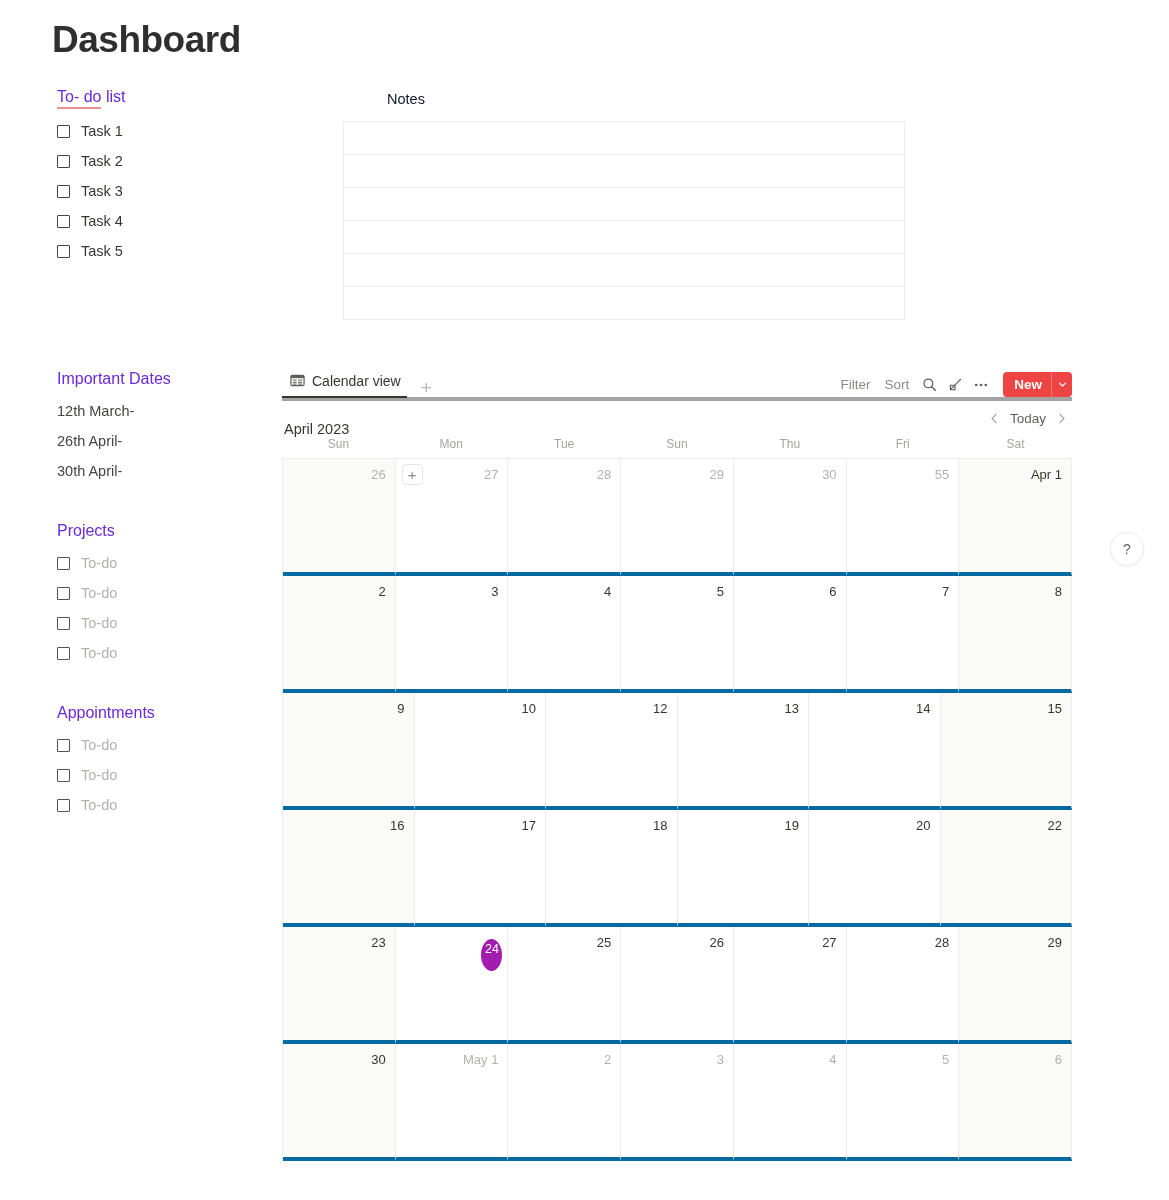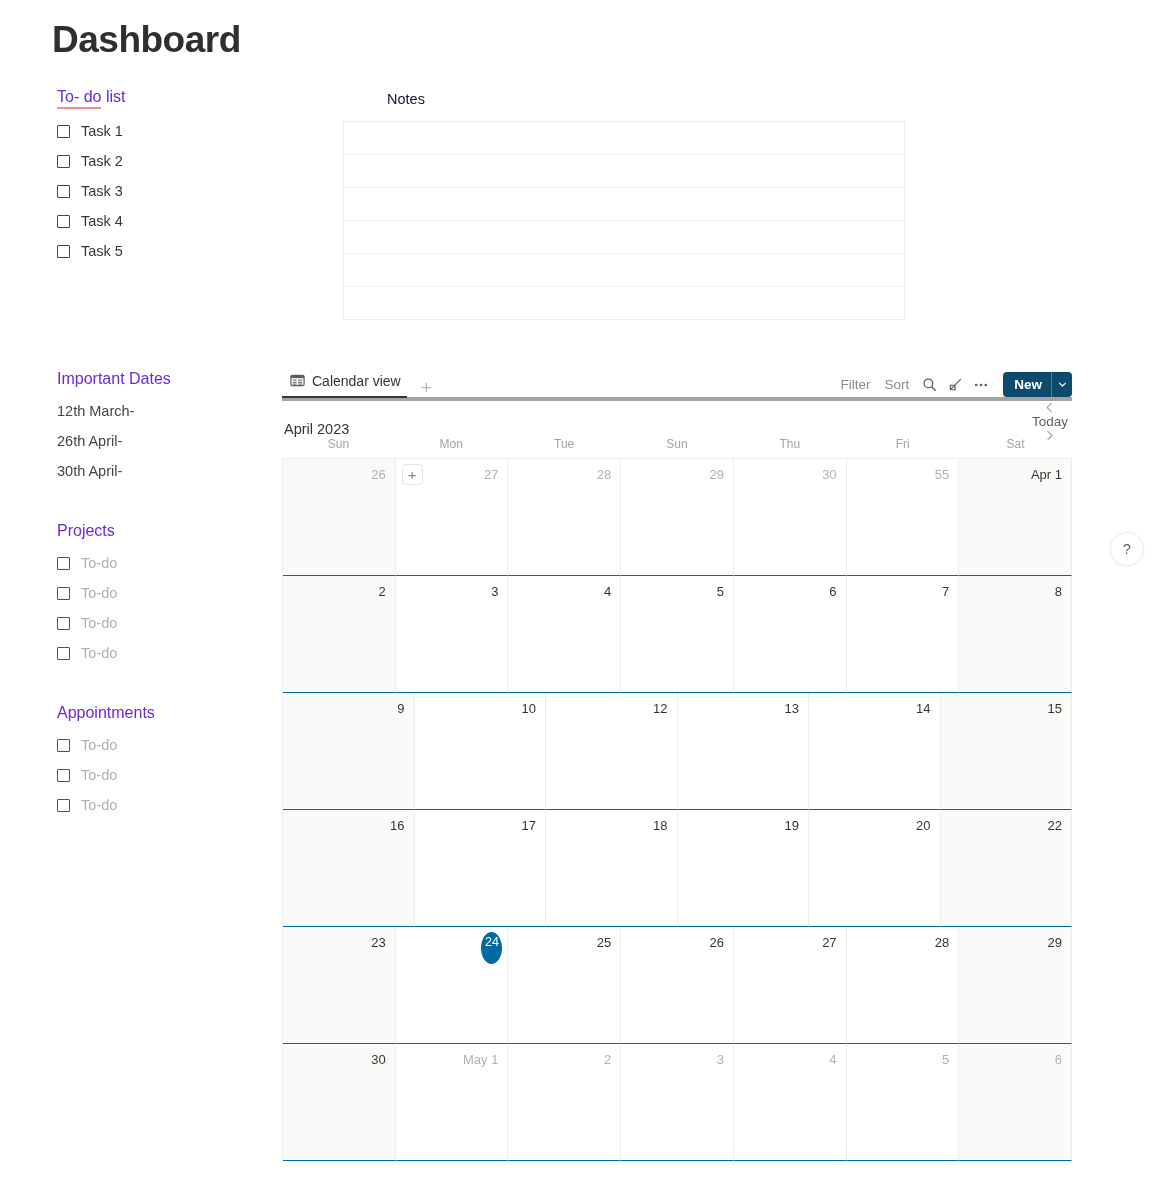--- a/index.html
+++ b/index.html
@@ -166,21 +166,21 @@
   .tb-icon {
     width: 26px; height: 26px;
     display: flex; align-items: center; justify-content: center;
     color: #60605c;
     cursor: pointer;
   }
   #new-button {
     display: flex;
     align-items: stretch;
     height: 25px;
-    background: #0c4a6e;
+    background: #ef4444;
     border-radius: 4px;
     margin-left: 9px;
     overflow: hidden;
     cursor: pointer;
   }
   #new-button-label {
     color: #fff;
     font-size: 13.5px;
     font-weight: bold;
     padding: 0 9px 0 11px;
@@ -206,21 +206,20 @@
     padding-left: 2px;
     font-weight: normal;
     margin-top: 20px;
   }
   #cal-nav {
     position: absolute;
     right: 0; top: 0;
     height: 35px;
     display: flex;
     align-items: center;
-    flex-direction: column;
   }
   .nav-arrow {
     width: 22px; height: 24px;
     display: flex; align-items: center; justify-content: center;
     color: #a5a4a0;
     cursor: pointer;
   }
   #today-button {
     font-size: 13.5px;
     color: #5f5e5b;
@@ -246,45 +245,45 @@
     border-top: 1px solid #ececeb;
     border-left: 1px solid #ececeb;
   }
   .cal-week {
     display: flex;
   }
   .cal-cell {
     flex: 1 1 0;
     height: 117px;
     border-right: 1px solid #ececeb;
-    border-bottom: 1px solid #0369a1;
+    border-bottom: 4px solid #0369a1;
     position: relative;
     padding: 7px 9px 0 7px;
     background: #fff;
   }
   .cal-cell.weekend { background: #fafaf9; }
   .cal-daynum {
     font-size: 13px;
     color: #37352f;
     text-align: right;
     line-height: 17px;
     display: block;
   }
   .cal-daynum.dim { color: #b3b1ad; }
   .cal-daynum.today {
     display: inline-block;
-    background: #0369a1;
+    background: #a21caf;
     color: #fff;
     border-radius: 50%;
     width: 21px; height: 32px;
     line-height: 21px;
     text-align: center;
     font-size: 12.5px;
     position: absolute;
-    right: 5px; top: 5px;
+    right: 5px; top: 12px;
   }
   .cell-add-btn {
     position: absolute;
     left: 6px; top: 5px;
     width: 21px; height: 21px;
     border: 1px solid #e4e4e3;
     border-radius: 4px;
     background: #fff;
     color: #8b8a86;
     font-size: 15px;

